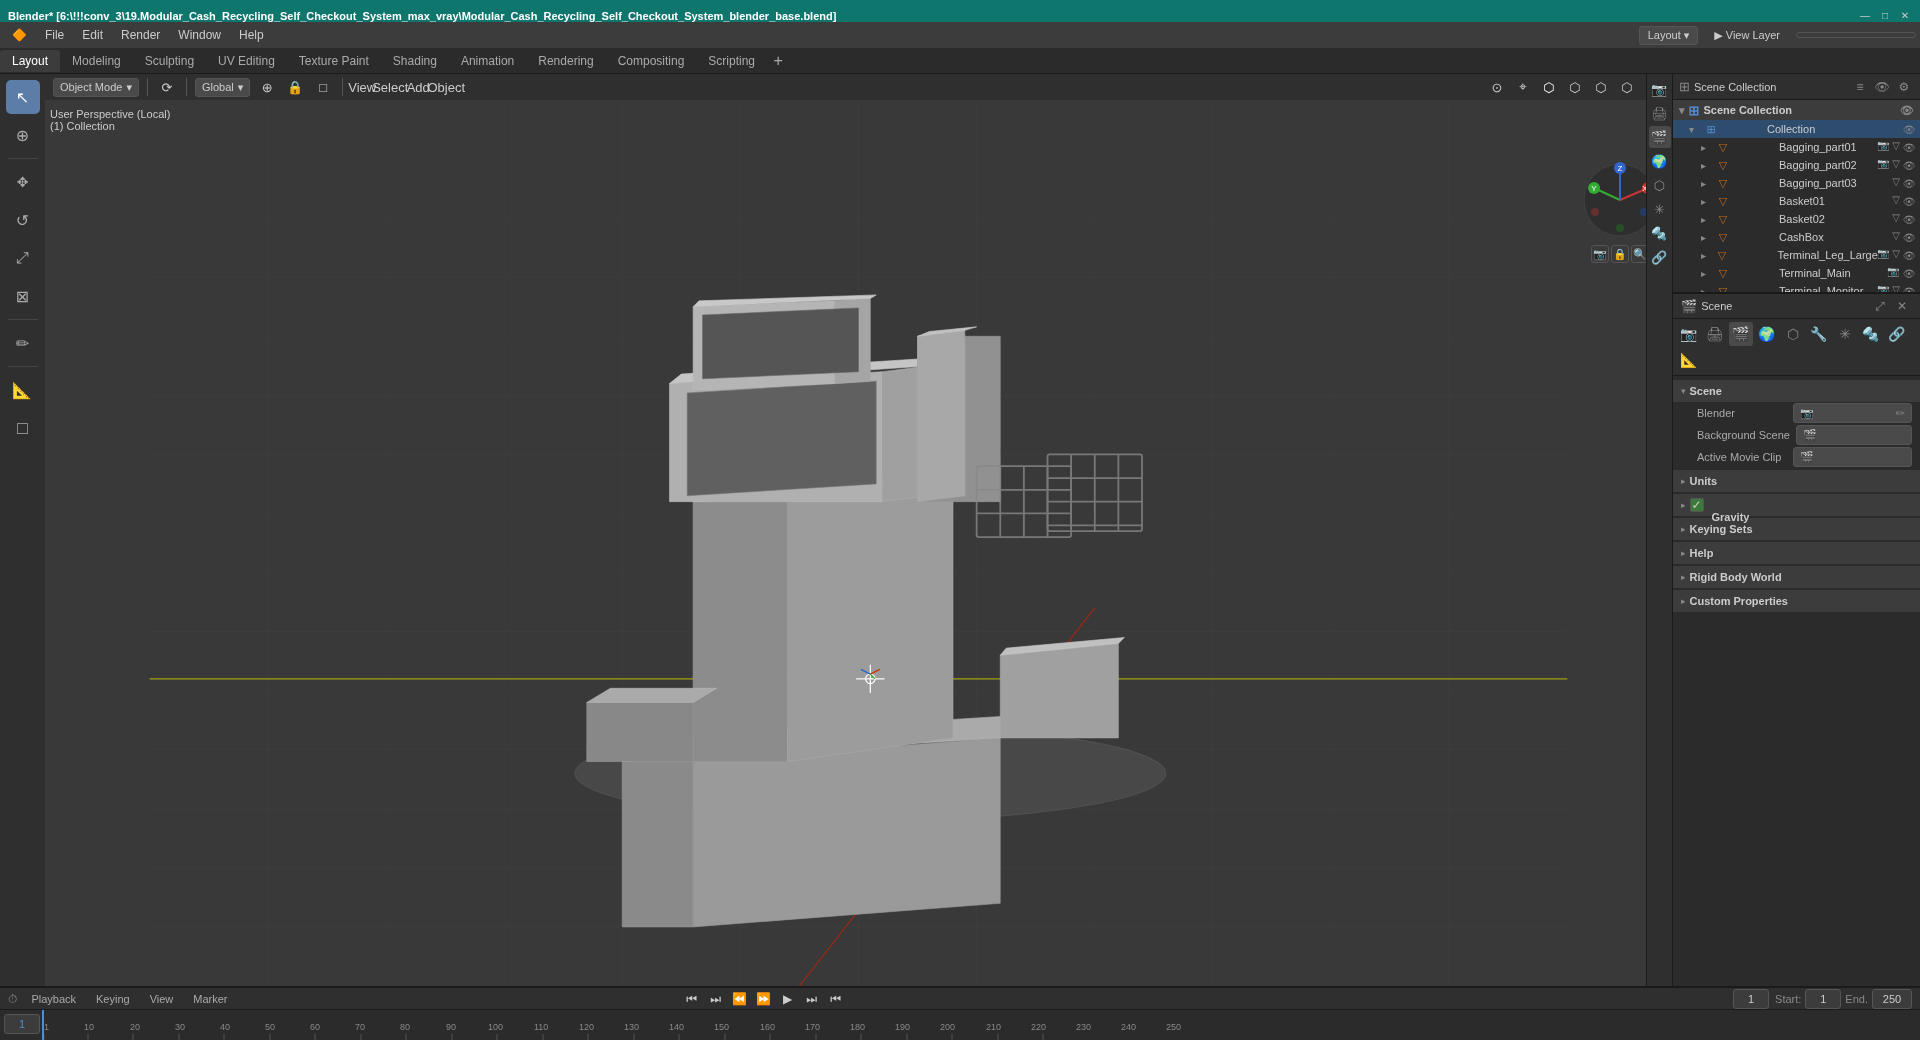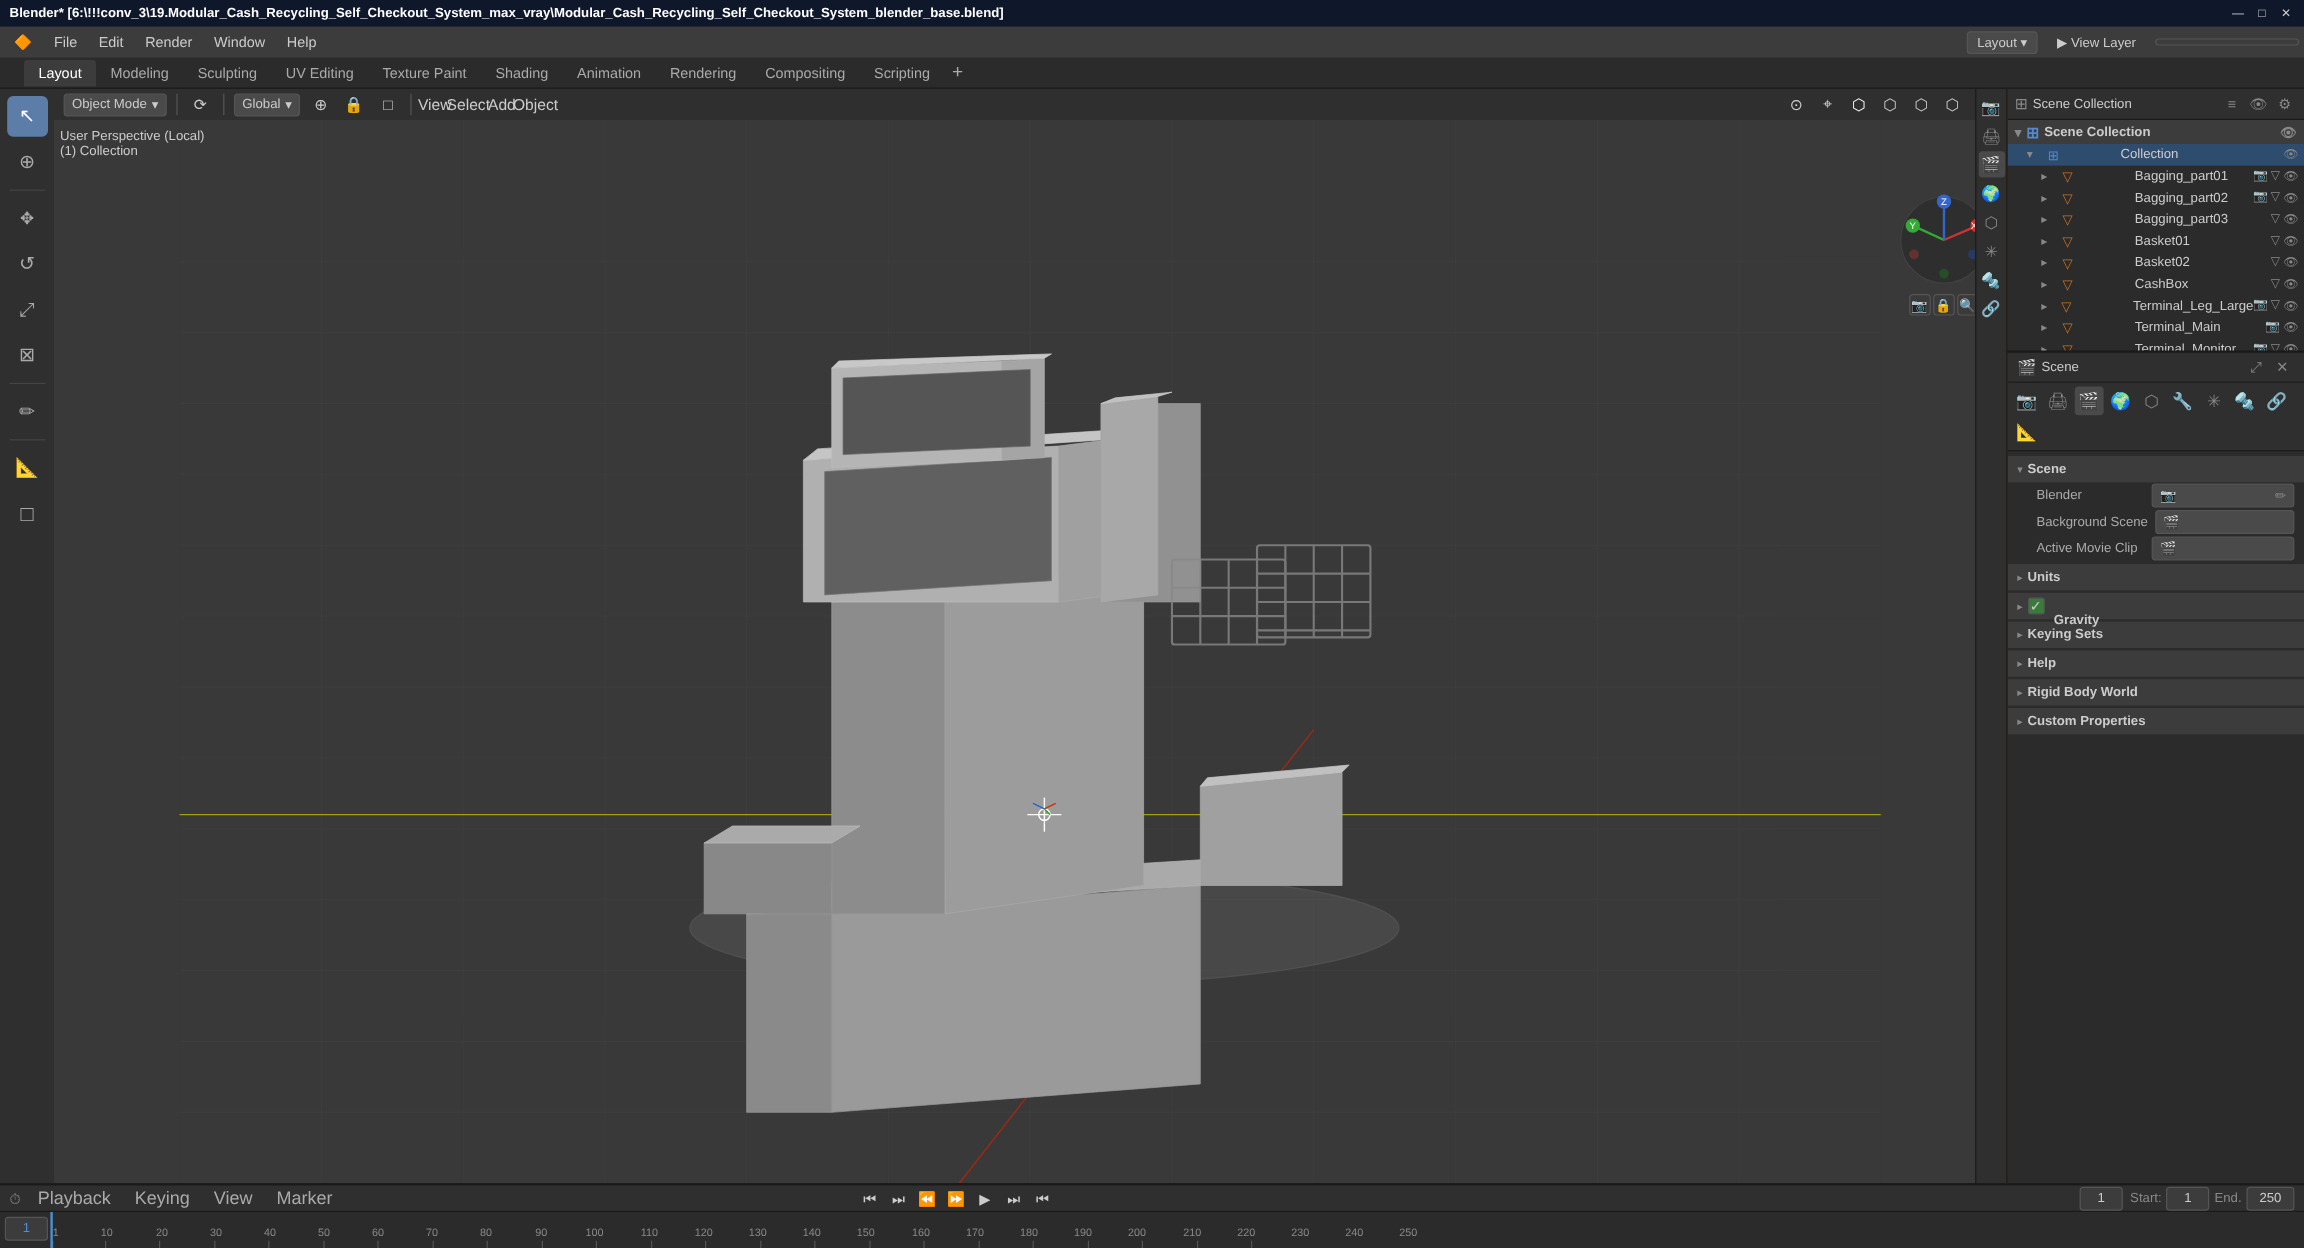--- a/index.html
+++ b/index.html
@@ -12,23 +12,23 @@
       color: #cccccc;
       overflow: hidden;
       position: relative;
     }
 
     
     #title-bar {
       position: absolute;
       top: 0; left: 0; right: 0;
       height: 22px;
-      background: #0f172a;
-      display: flex;
-      align-items: center;
+      background: #0f766e;
+      display: flex;
+      align-items: flex-end;
       padding: 0 8px;
       z-index: 100;
     }
     #title-bar .title-text {
       color: white;
       font-size: 11px;
       font-weight: bold;
       flex: 1;
     }
     #title-bar .window-controls {
@@ -68,21 +68,21 @@
     }
 
     
     #workspace-tabs {
       position: absolute;
       top: 48px; left: 0; right: 0;
       height: 26px;
       background: #2b2b2b;
       display: flex;
       align-items: center;
-      padding: 0 20px;
+      padding: 0 0;
       z-index: 98;
       border-bottom: 1px solid #1a1a1a;
     }
     .ws-tab {
       padding: 4px 12px;
       color: #aaaaaa;
       font-size: 12px;
       cursor: pointer;
       border-radius: 3px 3px 0 0;
       position: relative;
@@ -354,21 +354,21 @@
       height: 22px;
       background: #2f2f2f;
       display: flex;
       align-items: center;
       padding: 0 8px;
       gap: 8px;
       border-bottom: 1px solid #1a1a1a;
     }
     .timeline-control {
       padding: 2px 6px;
-      font-size: 15px;
+      font-size: 11px;
       color: #aaa;
       cursor: pointer;
     }
     .tl-playback-btns {
       display: flex;
       align-items: center;
       gap: 2px;
       margin: 0 auto;
     }
     .tl-btn {

